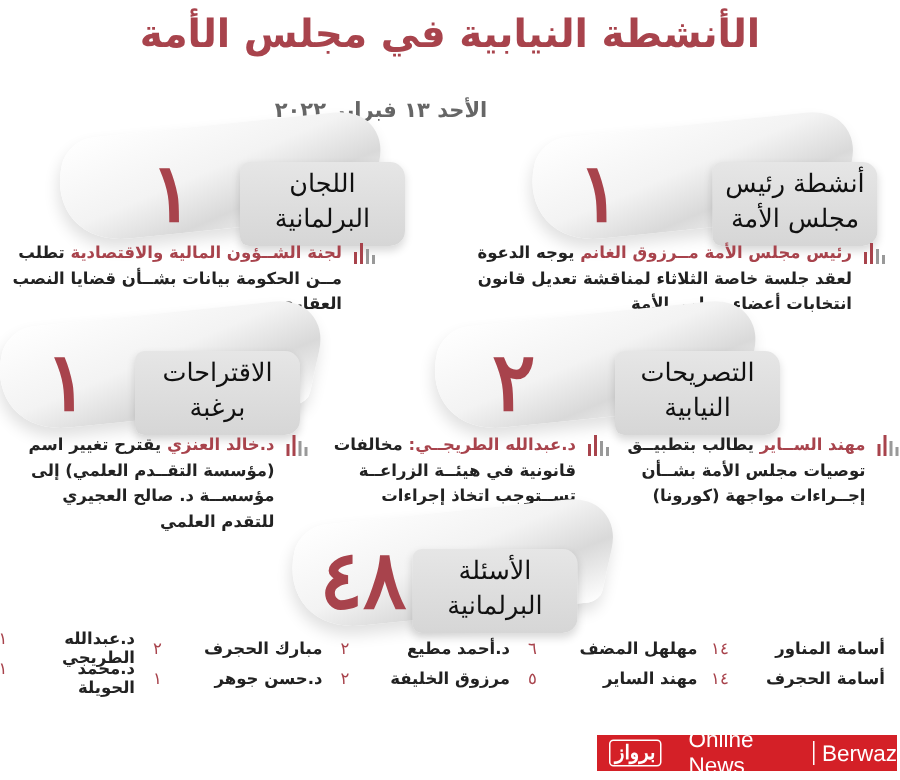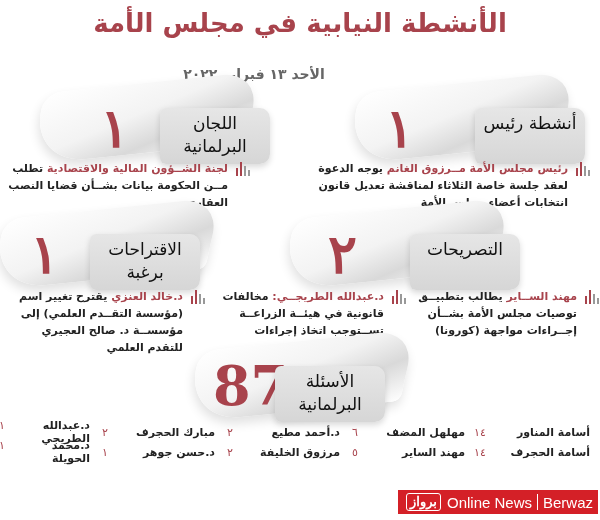--- a/index.html
+++ b/index.html
@@ -55,35 +55,36 @@
   .qcell { display: flex; width: 140px; }
   .qcell .nm { width: 95px; text-align: right; color: #222; }
   .qcell .ct { width: 30px; text-align: center; color: #a8434c; font-weight: normal; }
   .footer-bar {
     position: absolute; left: 398px; top: 490px; width: 200px; height: 24px;
     background: #d42027; display: flex; align-items: center; padding-left: 8px;
     color: #fff; font-family: "Liberation Sans", sans-serif; font-size: 15px;
   }
   .footer-bar .logo {
     font-weight: bold; font-size: 13px; border: 1.5px solid #fff; border-radius: 3px;
-    padding: 0 3px; margin-right: 6px; line-height: 16px;
+    padding: 0 3px; margin-right: 18px; line-height: 16px;
   }
   .footer-bar .sep { display: inline-block; width: 1px; height: 16px; background: #fff; margin: 0 5px; }
 </style>
 </head>
 <body>
 
 <div class="title">الأنشطة النيابية في مجلس الأمة</div>
 <div class="subtitle">الأحد ١٣ فبراير ٢٠٢٢</div>
 
 <div class="card" style="left:355px; top:82px;">
   <div class="curl"></div>
   <div class="big-num" style="left:30px;">١</div>
   <div class="label-box">
     <span>أنشطة رئيس</span>
+    <span>مجلس الأمة</span>
   </div>
 </div>
 <div class="news" style="left:318px; top:160px; width:250px;">
   <div class="icon">
       <div class="bars">
         <i style="height:6px"></i>
         <i style="height:10px"></i>
         <i class="r" style="height:14px"></i>
         <i class="r" style="height:8px"></i>
       </div>
@@ -109,20 +110,21 @@
       </div>
     </div>
   <span class="hl">لجنة الشــؤون المالية والاقتصادية</span><span> تطلب مــن الحكومة بيانات بشــأن قضايا النصب العقاري</span>
 </div>
 
 <div class="card" style="left:290px; top:208px;">
   <div class="curl"></div>
   <div class="big-num" style="left:38px;">٢</div>
   <div class="label-box">
     <span>التصريحات</span>
+    <span>النيابية</span>
   </div>
 </div>
 <div class="news" style="left:407px; top:288px; width:170px;">
   <div class="icon">
       <div class="bars">
         <i style="height:6px"></i>
         <i style="height:10px"></i>
         <i class="r" style="height:14px"></i>
         <i class="r" style="height:8px"></i>
       </div>
@@ -156,21 +158,21 @@
         <i style="height:10px"></i>
         <i class="r" style="height:14px"></i>
         <i class="r" style="height:8px"></i>
       </div>
     </div>
   <span class="hl">د.خالد العنزي</span><span> يقترح تغيير اسم (مؤسسة التقــدم العلمي) إلى مؤسســة د. صالح العجيري للتقدم العلمي</span>
 </div>
 
 <div class="card" style="left:195px; top:340px;">
   <div class="curl"></div>
-  <div class="big-num" style="left:18px;">87</div>
+  <div class="big-num" style="left:18px;">٤٨</div>
   <div class="label-box" style="right:40px;">
     <span>الأسئلة</span>
     <span>البرلمانية</span>
   </div>
 </div>
 
 <div class="qtable">
   <div class="qrow">
     <div class="qcell">
         <span class="nm">أسامة المناور</span>

